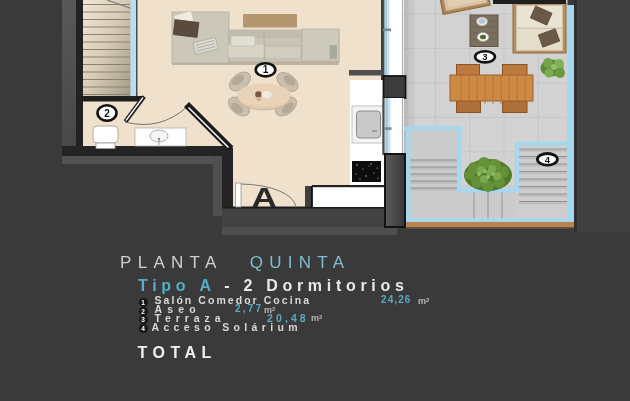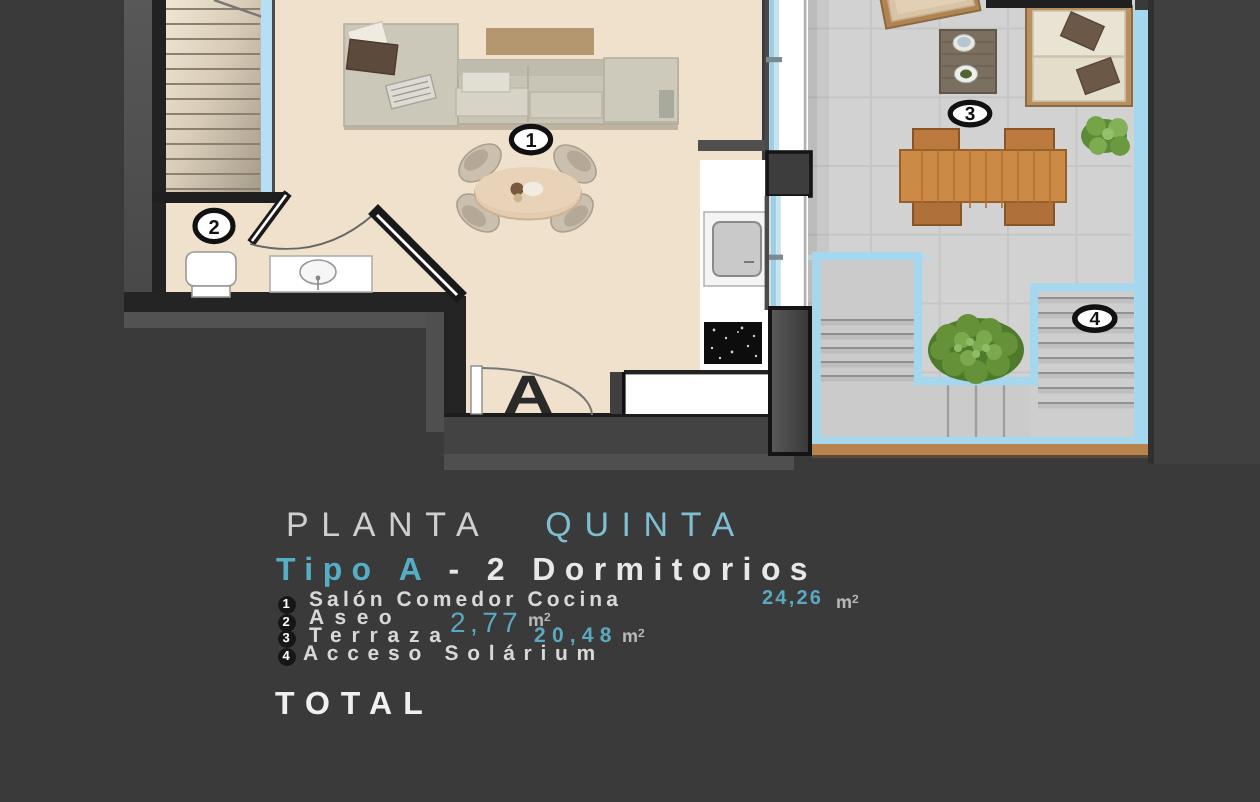--- a/index.html
+++ b/index.html
@@ -391,30 +391,30 @@
     <text x="485" y="60.2" font-family="Liberation Sans, sans-serif" font-size="9.5" font-weight="bold" fill="#111" text-anchor="middle">3</text>
   </g>
 
   <g>
     <ellipse cx="547.4" cy="159.3" rx="10" ry="5.8" fill="#ffffff" stroke="#111" stroke-width="2.8"></ellipse>
     <text x="547.4" y="162.7" font-family="Liberation Sans, sans-serif" font-size="9.5" font-weight="bold" fill="#111" text-anchor="middle">4</text>
   </g>
 </svg>
 
 
-<div class="abs" style="left:143px;top:253.2px;font-size:17px;letter-spacing:6.3px;color:#cfcfcf;">PLANTA<span style="margin-left:27px;color:#7fbdd1;">QUINTA</span></div>
+<div class="abs" style="left:120px;top:253.2px;font-size:17px;letter-spacing:6.3px;color:#cfcfcf;">PLANTA<span style="margin-left:27px;color:#7fbdd1;">QUINTA</span></div>
 
 <div class="abs" style="left:138px;top:277px;font-size:16px;font-weight:bold;letter-spacing:4.7px;color:#55aec6;">Tipo&nbsp;A <span style="color:#e8e8e8;">- 2 Dormitorios</span></div>
 
 <div class="abs" style="left:138.5px;top:294.3px;font-size:10.5px;font-weight:bold;letter-spacing:2.05px;color:#d8d8d8;"><span class="bull">1</span><span style="margin-left:7px;">Salón Comedor Cocina</span></div>
 <div class="abs" style="left:381px;top:294.3px;font-size:10px;font-weight:bold;letter-spacing:1.1px;color:#5aa9c0;">24,26</div>
 <div class="abs" style="left:418px;top:295.8px;font-size:9px;font-weight:bold;color:#b8b8b8;">m<span style="font-size:6px;vertical-align:2.5px;">2</span></div>
 
 <div class="abs" style="left:138.5px;top:303.1px;font-size:10.5px;font-weight:bold;letter-spacing:5.2px;color:#d8d8d8;"><span class="bull">2</span><span style="margin-left:7px;">Aseo</span></div>
-<div class="abs" style="left:225px;top:303.1px;font-size:14px;font-weight:normal;letter-spacing:2.2px;color:#5aa9c0;">2,77</div>
+<div class="abs" style="left:235px;top:303.1px;font-size:10px;font-weight:bold;letter-spacing:2.2px;color:#5aa9c0;">2,77</div>
 <div class="abs" style="left:264px;top:304.6px;font-size:9px;font-weight:bold;color:#b8b8b8;">m<span style="font-size:6px;vertical-align:2.5px;">2</span></div>
 
 <div class="abs" style="left:138.5px;top:311.9px;font-size:10.5px;font-weight:bold;letter-spacing:4.9px;color:#d8d8d8;"><span class="bull">3</span><span style="margin-left:7px;text-align:right;">Terraza</span></div>
 <div class="abs" style="left:267px;top:311.9px;font-size:10.5px;font-weight:bold;letter-spacing:3.1px;color:#5aa9c0;">20,48</div>
 <div class="abs" style="left:311px;top:313.4px;font-size:9px;font-weight:bold;color:#b8b8b8;">m<span style="font-size:6px;vertical-align:2.5px;">2</span></div>
 
 <div class="abs" style="left:138.5px;top:320.8px;font-size:10.5px;font-weight:bold;letter-spacing:4.35px;color:#d8d8d8;"><span class="bull">4</span><span style="margin-left:4px;">Acceso Solárium</span></div>
 
 <div class="abs" style="left:137.5px;top:343.7px;font-size:16px;font-weight:bold;letter-spacing:5.5px;color:#f0f0f0;text-align:right;">TOTAL</div>
 

